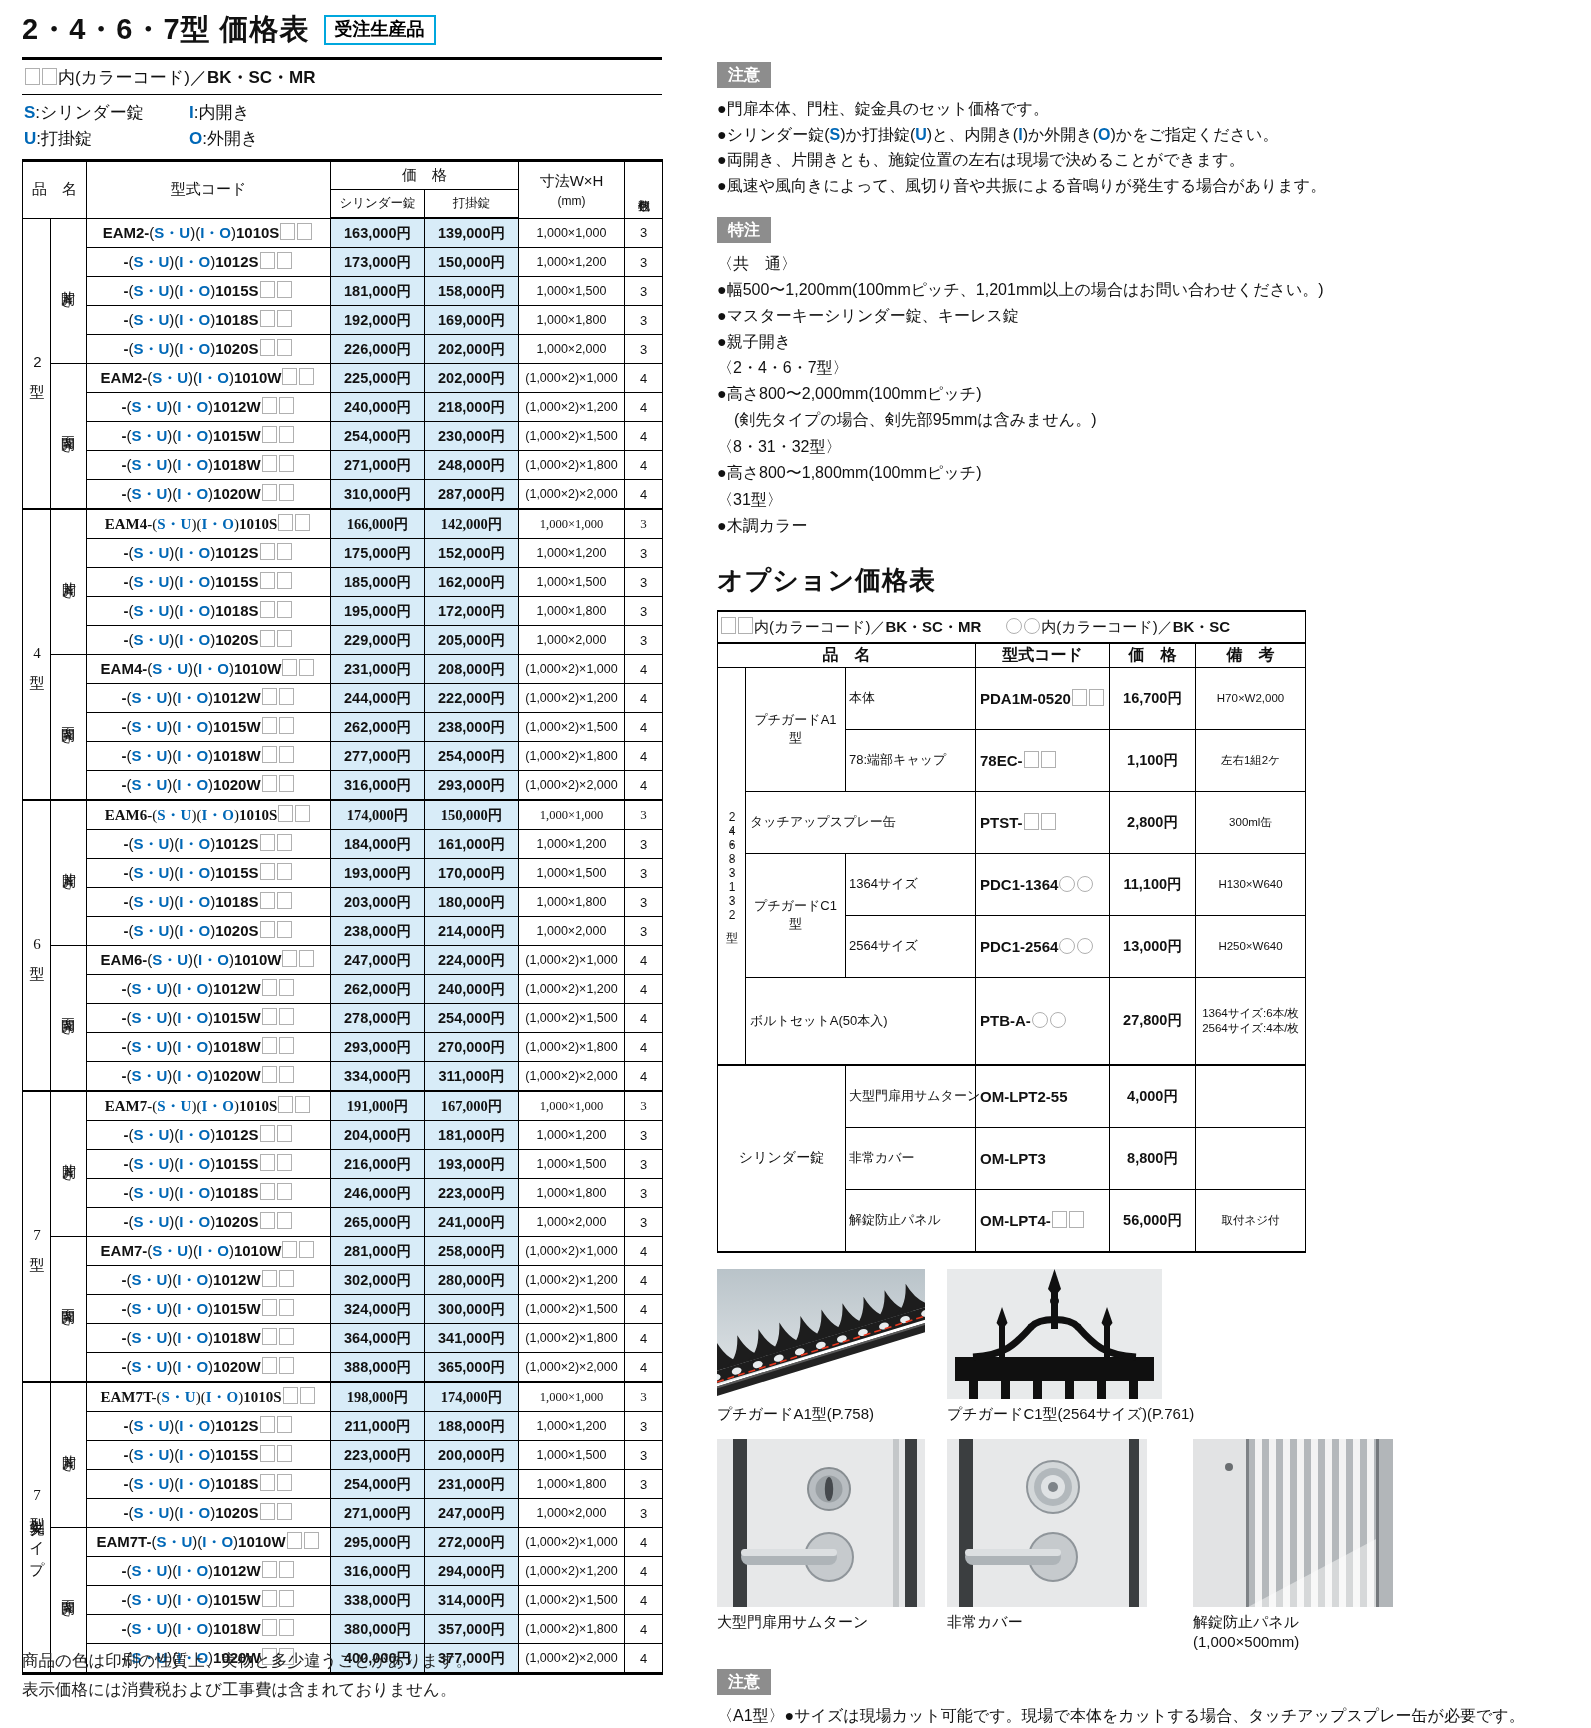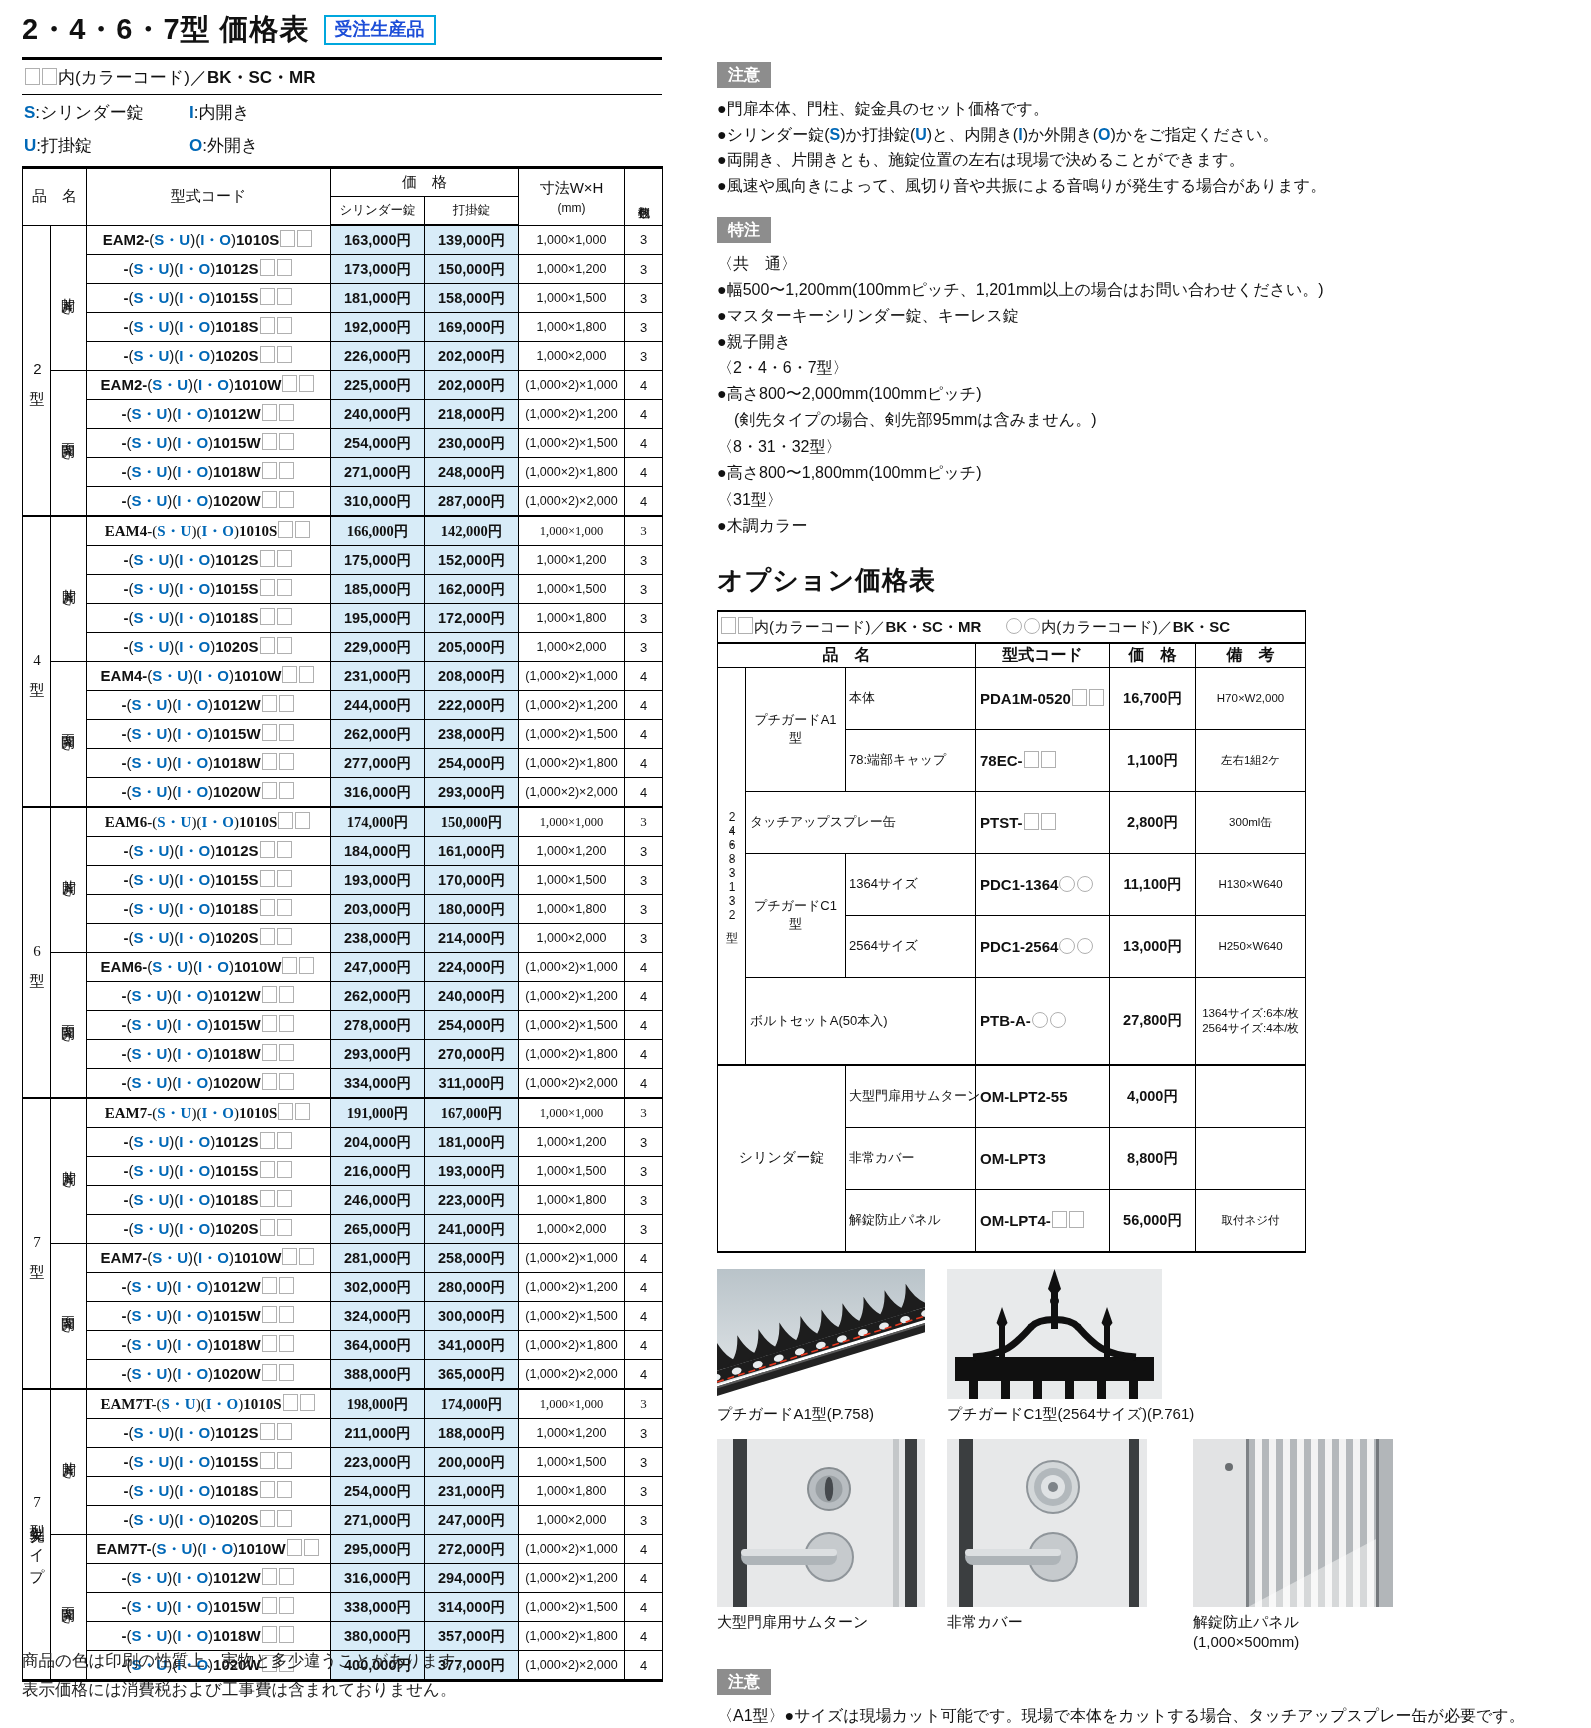--- a/index.html
+++ b/index.html
@@ -7,27 +7,27 @@
     width:1591px;height:1728px;position:relative;background:#ffffff;
     font-family:"Liberation Sans","DejaVu Sans",sans-serif;color:#111;
     -webkit-font-smoothing:antialiased;
   }
   .blu{color:#0068b7;font-weight:bold;}
   b{font-weight:bold;}
   
   #left-col{position:absolute;left:22px;top:10px;width:640px;}
   #title-row{display:flex;align-items:center;}
   #page-title{font-size:29px;font-weight:bold;letter-spacing:1px;}
-  #order-badge{border:2px solid #00a7dd;color:#1d4ed8;font-size:18px;font-weight:bold;
+  #order-badge{border:2px solid #00a7dd;color:#000000;font-size:18px;font-weight:bold;
     padding:1px 9px;margin-left:14px;line-height:1.3;}
   .rule-thick{border-top:3px solid #000;margin-top:7px;}
   .rule-thin{border-top:1px solid #000;}
   #color-note{font-size:17px;padding:6px 2px 5px 2px;}
   #legend{display:grid;grid-template-columns:165px auto;font-size:17px;
-    padding:6px 2px 7px 2px;row-gap:10px;}
+    padding:6px 2px 7px 2px;row-gap:3px;}
   .ph{display:inline-block;width:13px;height:15px;border:1px solid #b0b0b0;
     vertical-align:-2px;margin:0 1px 0 1px;background:#fff;}
   .ph.ci{width:14px;height:14px;border-radius:50%;}
   
   table{border-collapse:collapse;}
   .ptable{width:640px;table-layout:fixed;margin-top:2px;
     border-top:3px solid #000;border-bottom:3px solid #000;}
   .ptable th,.ptable td{border:1px solid #000;padding:0 3px;}
   .ptable thead th{font-size:15px;font-weight:normal;height:27px;text-align:center;}
   .ptable thead .sub{font-size:12.5px;}

